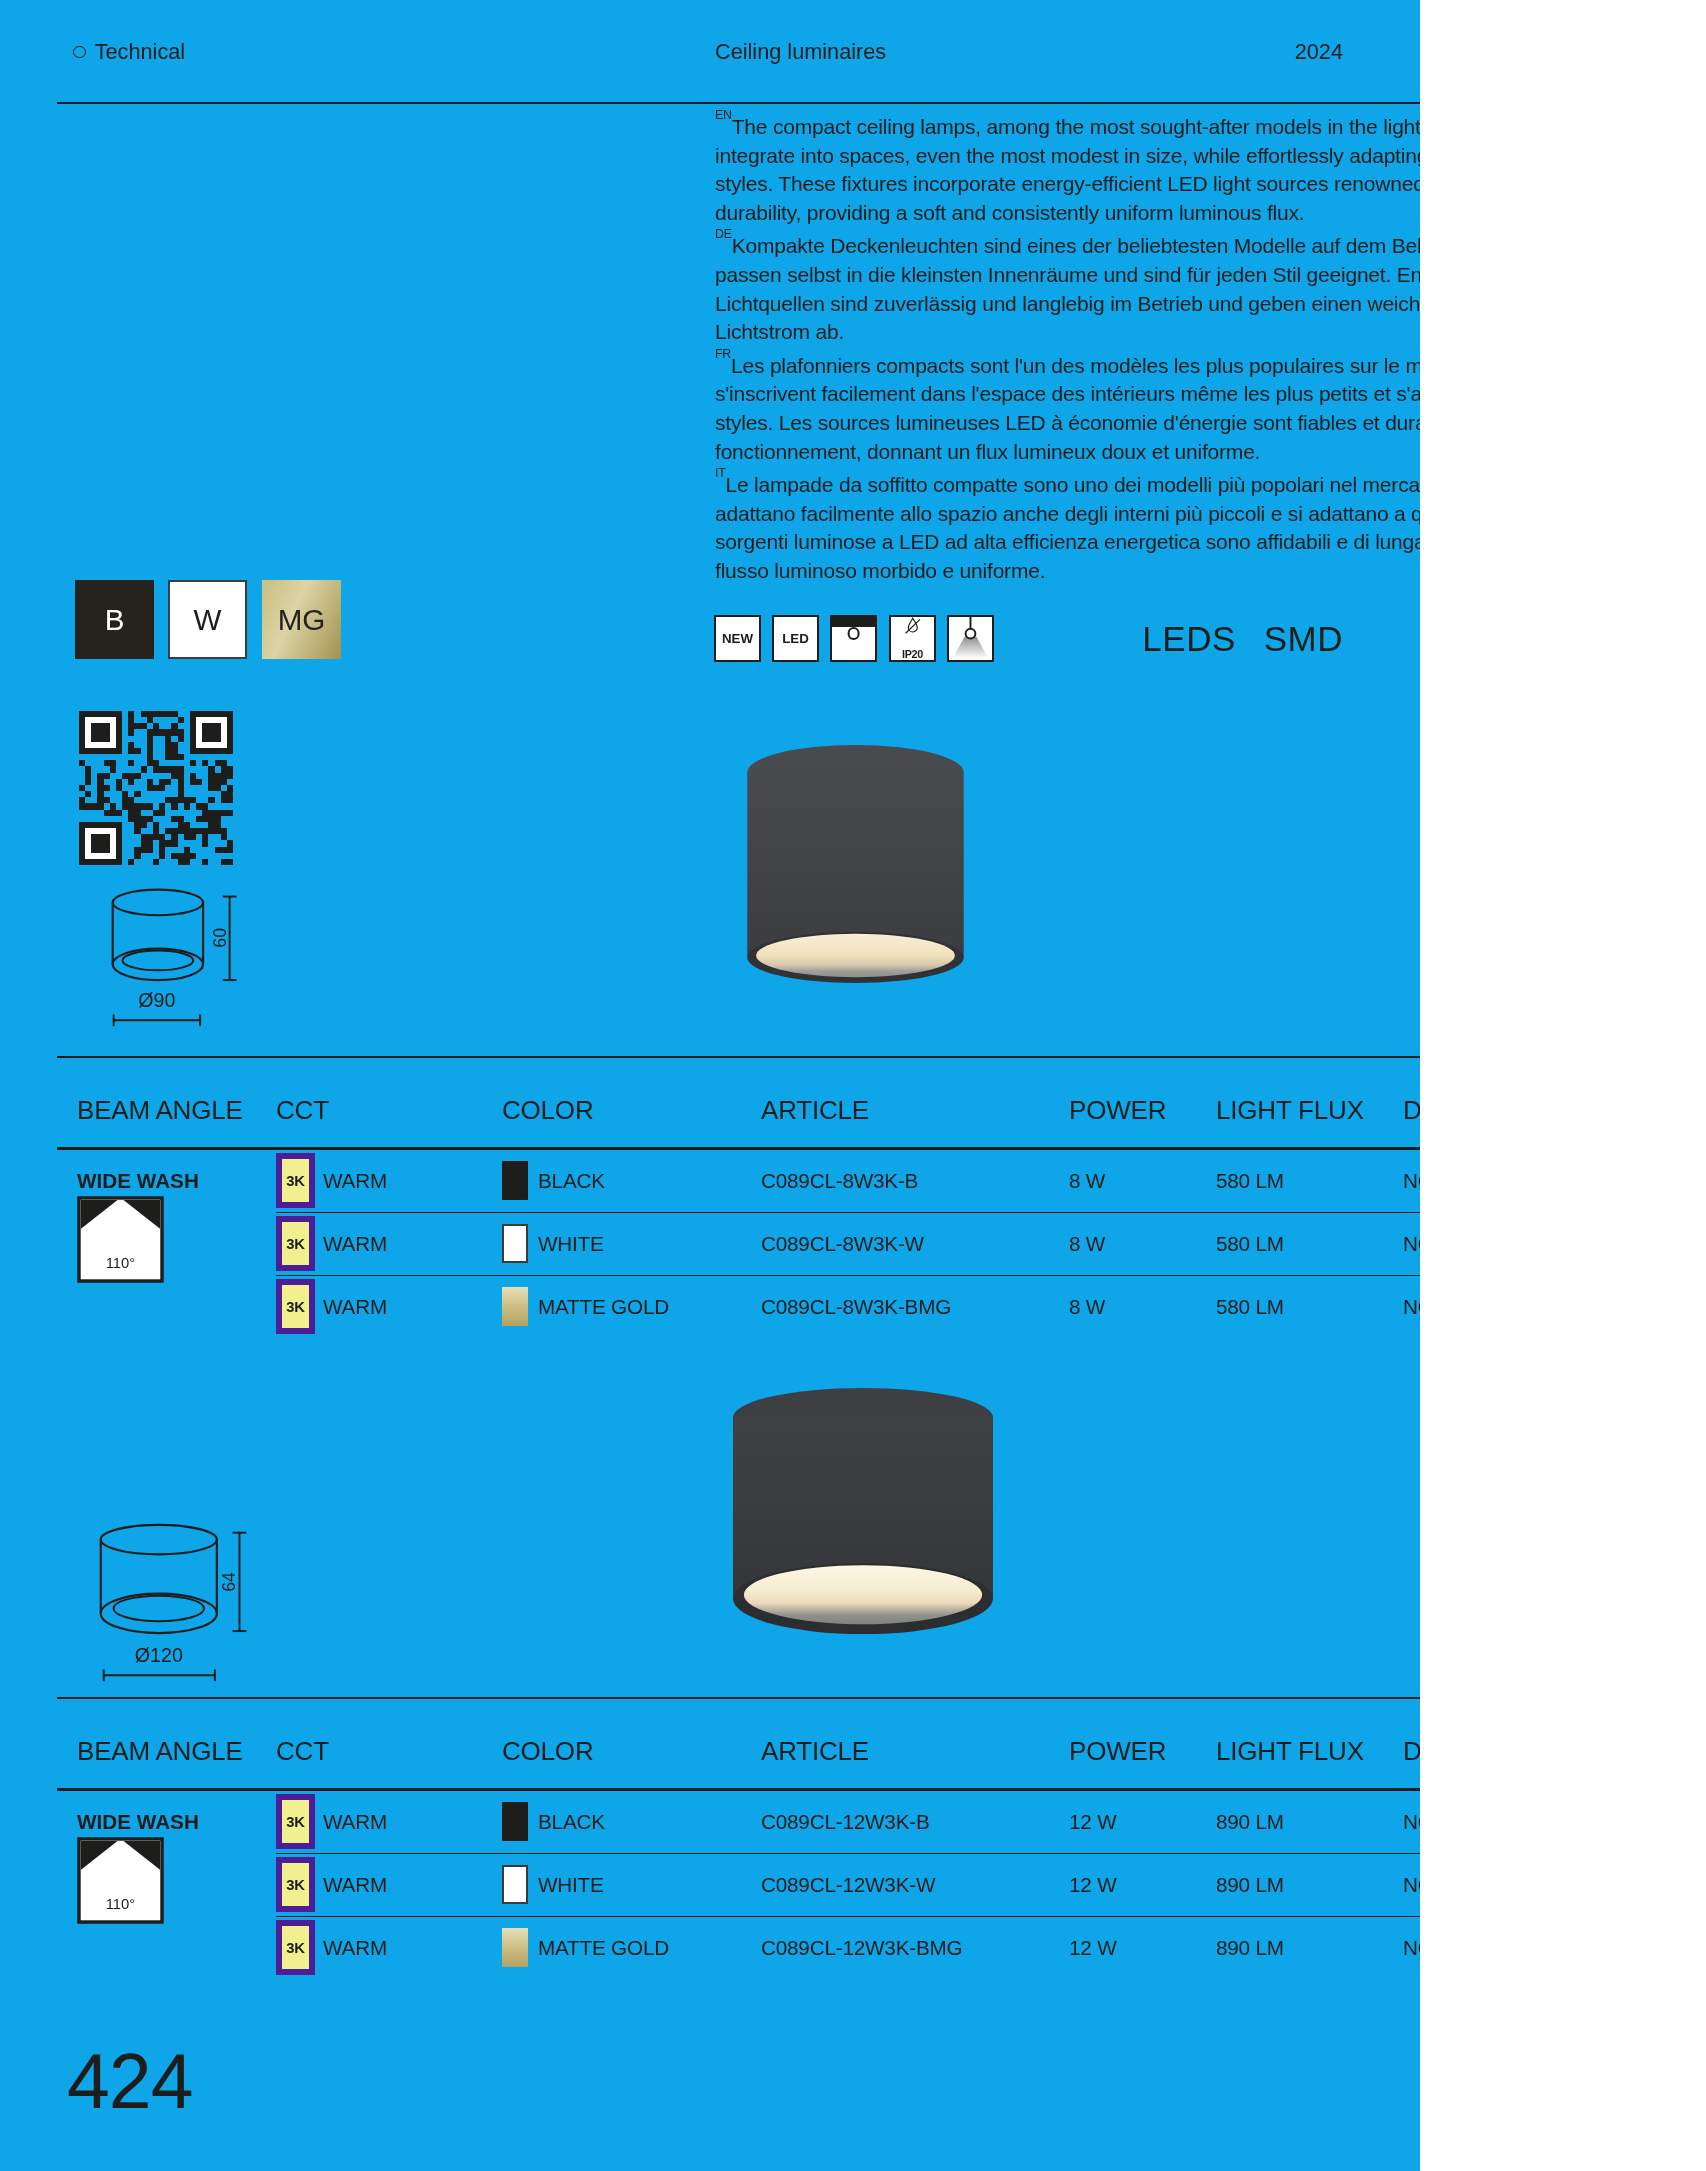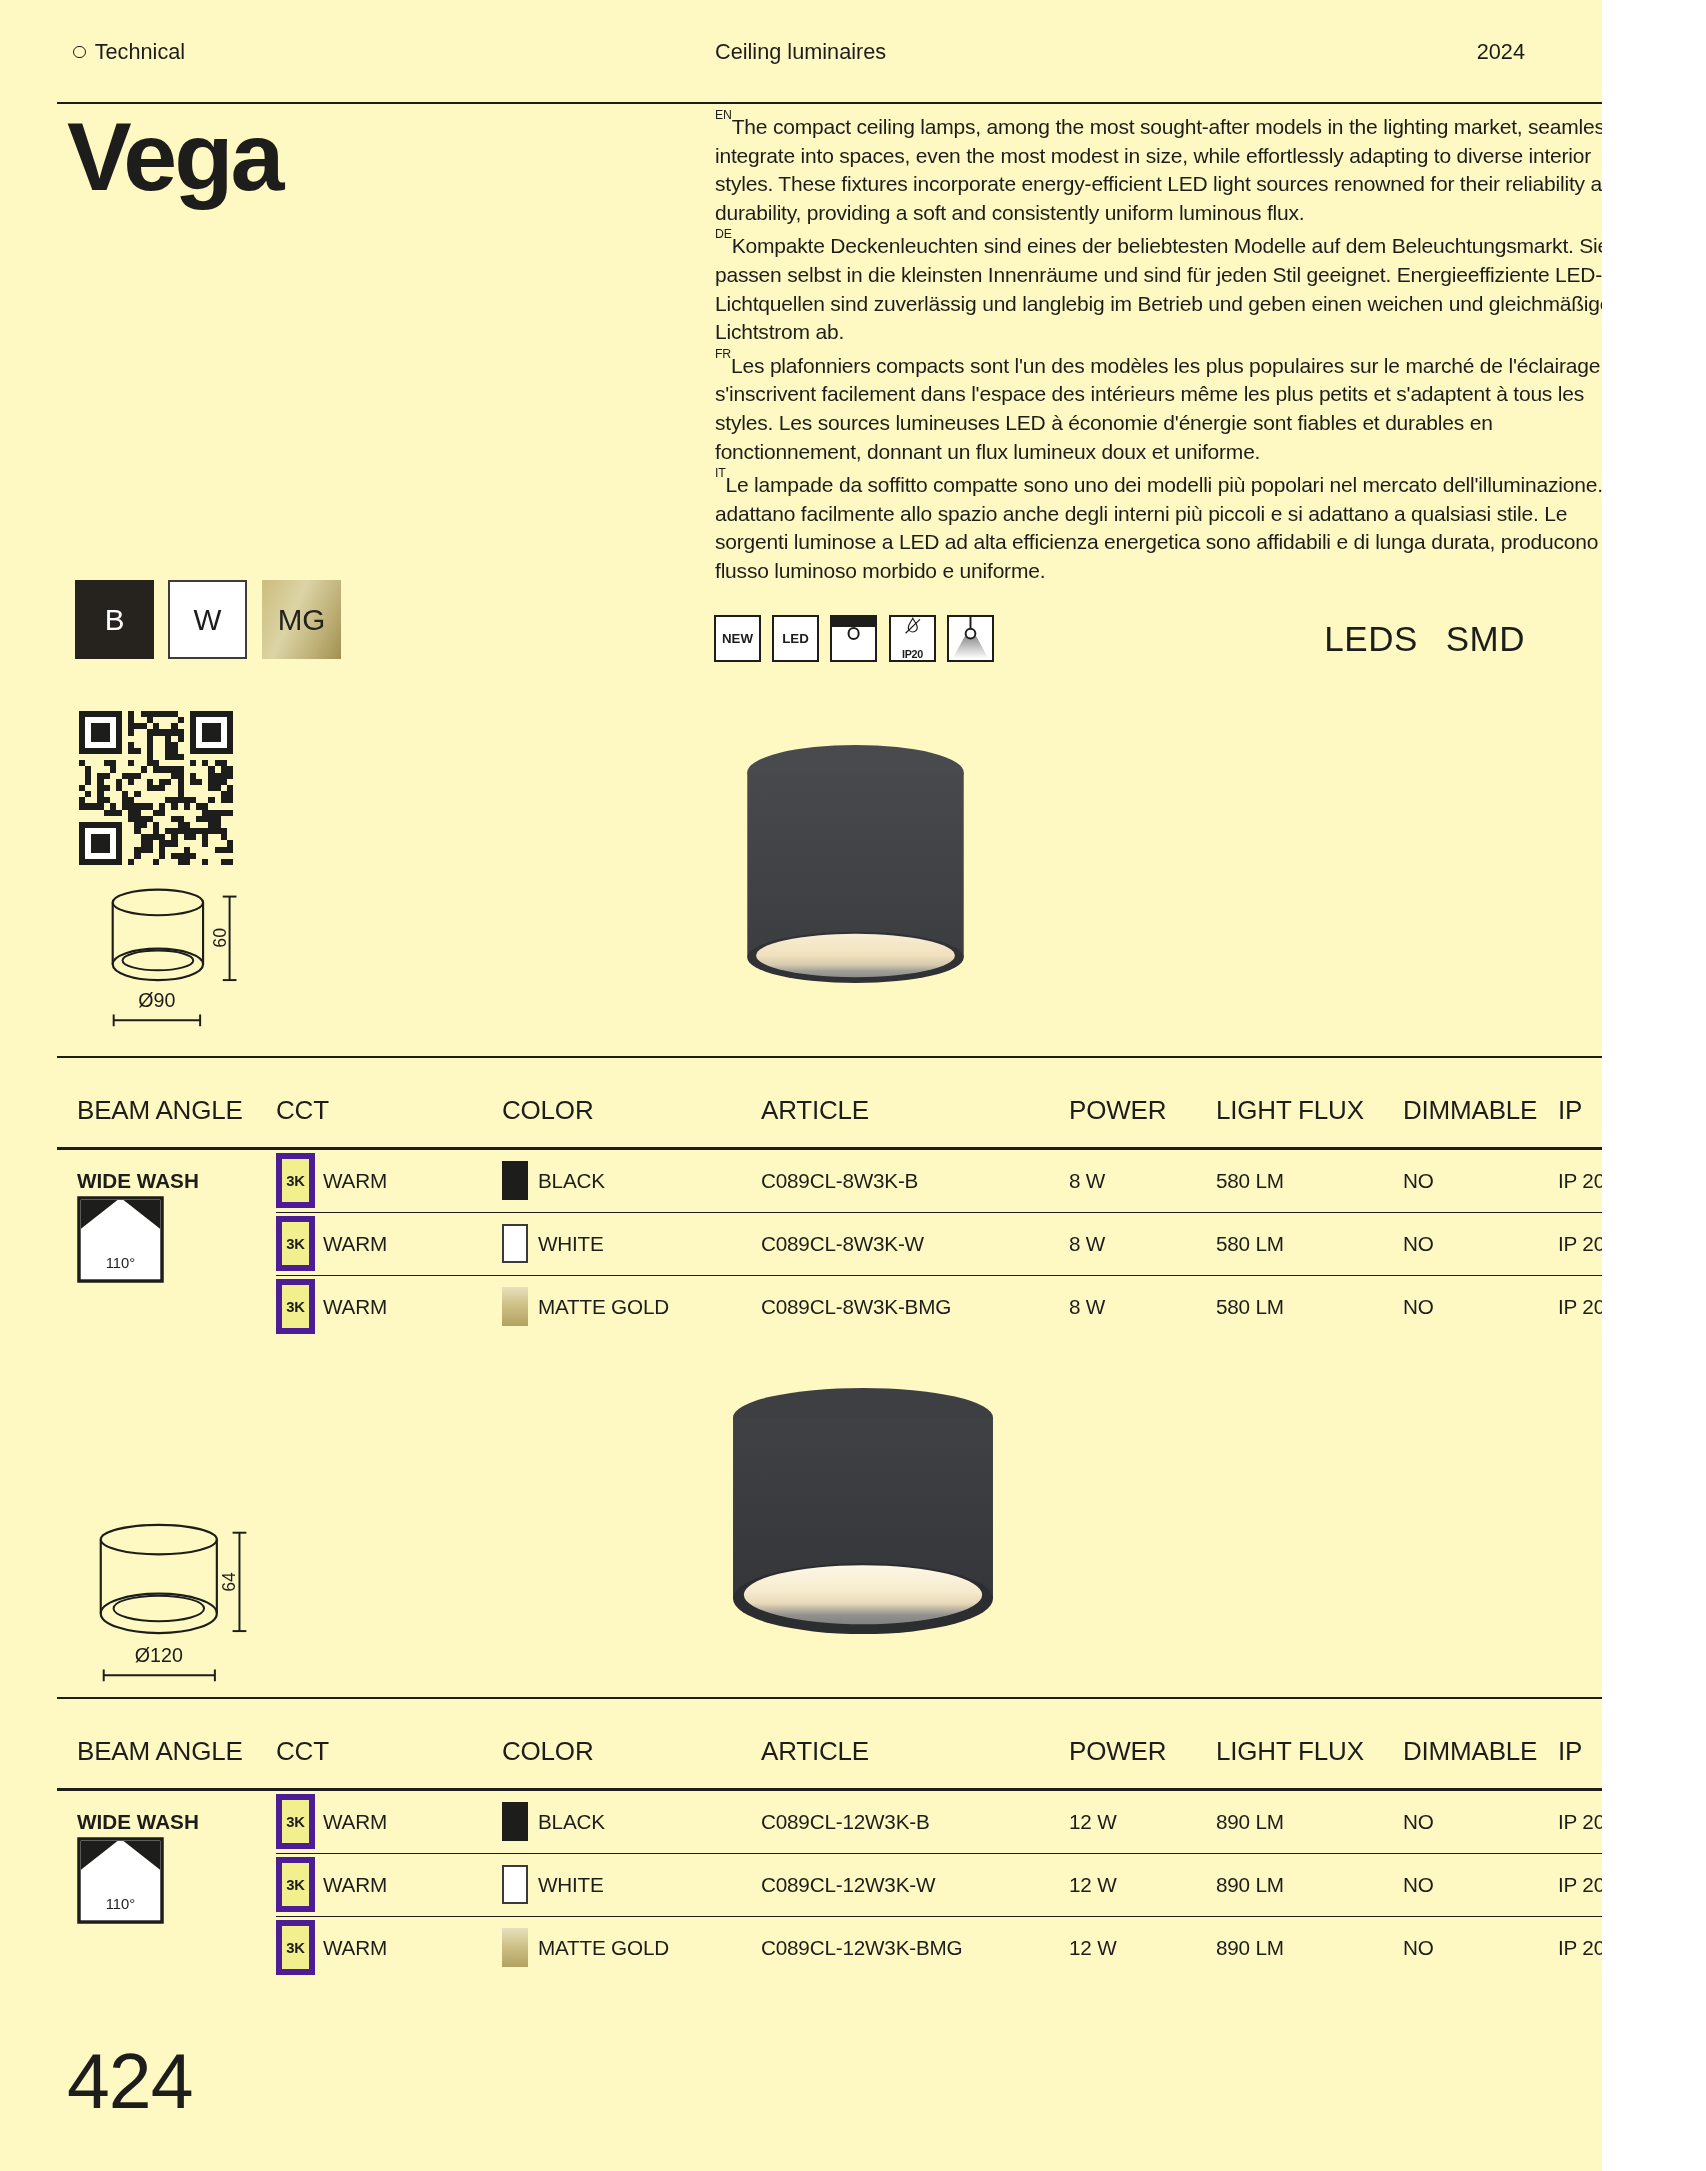--- a/index.html
+++ b/index.html
@@ -1,16 +1,16 @@
 <!DOCTYPE html>
 <html><head>
 <meta charset="utf-8">
 <style>
   html,body{margin:0;padding:0;background:#ffffff}
-  .page{position:relative;width:1602px;height:2171px;background:#fef9c3;
+  .page{position:relative;width:1420px;height:2171px;background:#0ea5e9;
         font-family:"Liberation Sans",sans-serif;color:#1d1d1b;overflow:hidden}
   .abs{position:absolute}
 
   
   .hdr-left{left:73px;top:39px;font-size:21.7px;display:flex;align-items:center;gap:8.9px}
   .hdr-circle{width:10.8px;height:10.8px;border:1.5px solid #1d1d1b;border-radius:50%;display:inline-block}
   .hdr-cat{left:715px;top:39px;font-size:21.7px}
   .hdr-year{right:77px;top:39px;font-size:21.7px}
   .hdr-rule{left:57px;top:102px;width:1592px;height:2px;background:#1d1d1b}
 
@@ -73,21 +73,20 @@
 <div class="page">
 
   <div class="abs hdr-left">
     <span class="hdr-circle"></span>
     <span>Technical</span>
   </div>
   <div class="abs hdr-cat">Ceiling luminaires</div>
   <div class="abs hdr-year">2024</div>
   <div class="abs hdr-rule"></div>
 
-  <div class="abs title">Vega</div>
 
   <div class="abs desc">
     <p><sup>EN</sup><span>The compact ceiling lamps, among the most sought-after models in the lighting market, seamlessly integrate into spaces, even the most modest in size, while effortlessly adapting to diverse interior styles. These fixtures incorporate energy-efficient LED light sources renowned for their reliability and durability, providing a soft and consistently uniform luminous flux.</span></p>
     <p><sup>DE</sup><span>Kompakte Deckenleuchten sind eines der beliebtesten Modelle auf dem Beleuchtungsmarkt. Sie passen selbst in die kleinsten Innenräume und sind für jeden Stil geeignet. Energieeffiziente LED-Lichtquellen sind zuverlässig und langlebig im Betrieb und geben einen weichen und gleichmäßigen Lichtstrom ab.</span></p>
     <p><sup>FR</sup><span>Les plafonniers compacts sont l'un des modèles les plus populaires sur le marché de l'éclairage. Ils s'inscrivent facilement dans l'espace des intérieurs même les plus petits et s'adaptent à tous les styles. Les sources lumineuses LED à économie d'énergie sont fiables et durables en fonctionnement, donnant un flux lumineux doux et uniforme.</span></p>
     <p><sup>IT</sup><span>Le lampade da soffitto compatte sono uno dei modelli più popolari nel mercato dell'illuminazione. Si adattano facilmente allo spazio anche degli interni più piccoli e si adattano a qualsiasi stile. Le sorgenti luminose a LED ad alta efficienza energetica sono affidabili e di lunga durata, producono un flusso luminoso morbido e uniforme.</span></p>
   </div>
 
   <div class="swatch sw-b">B</div>
   <div class="swatch sw-w">W</div>

